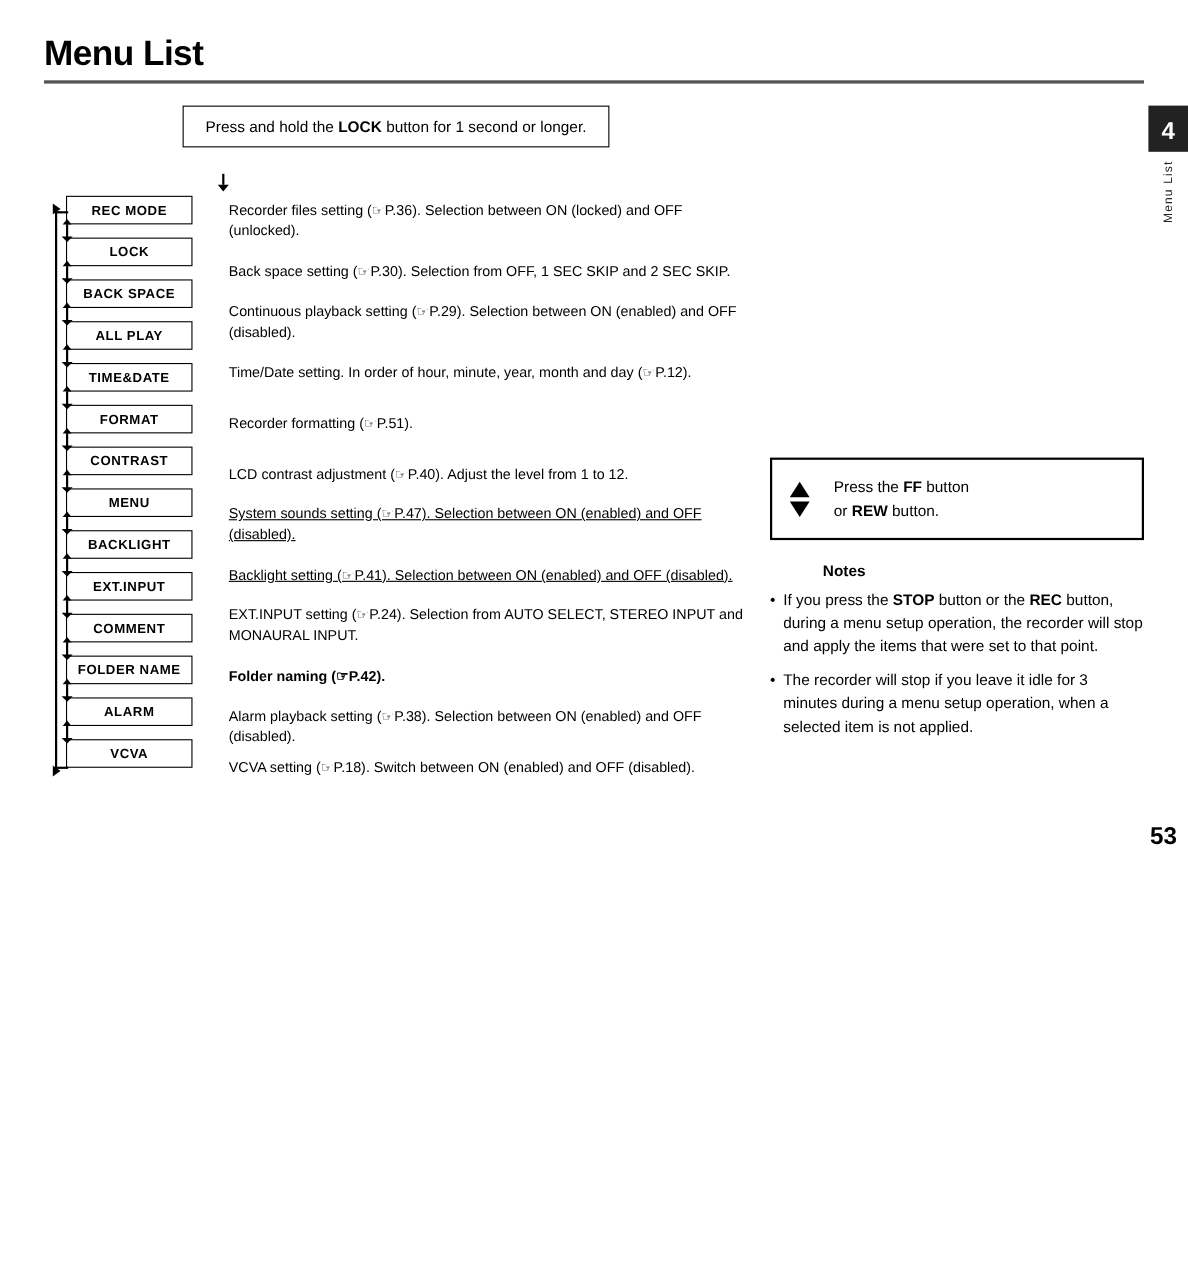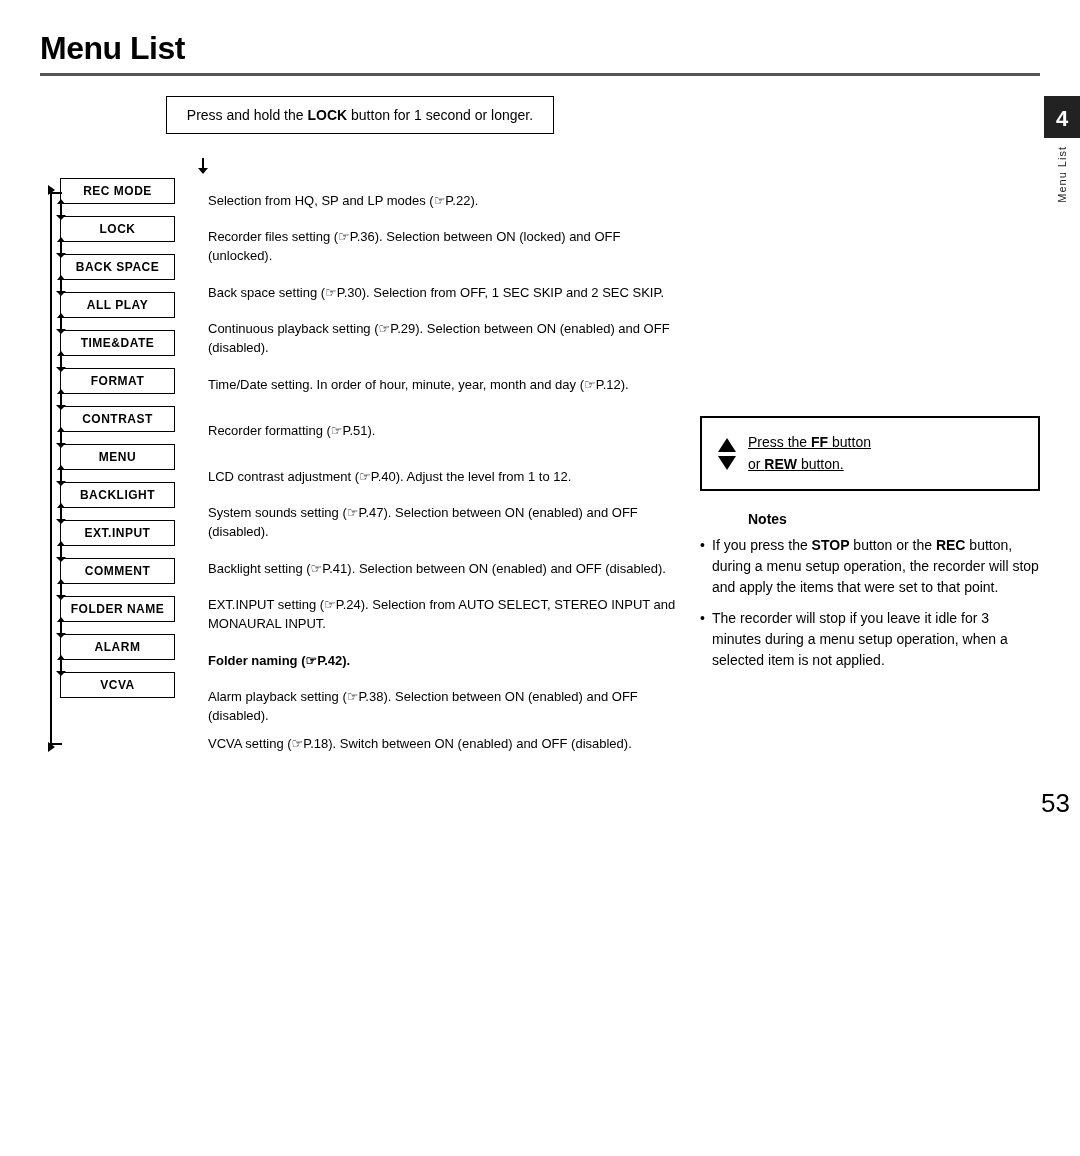--- a/index.html
+++ b/index.html
@@ -47,24 +47,23 @@
     .press-hold-box strong {
       font-weight: 900;
     }
 
     .ff-rew-box {
       border: 2px solid #000;
       padding: 14px 16px;
       margin-top: 22px;
       display: flex;
       align-items: center;
-      gap: 12px;
+      gap: 22px;
       font-size: 14px;
       line-height: 1.5;
-      text-decoration: underline;
     }
     .ff-rew-arrows {
       display: flex;
       flex-direction: column;
       gap: 4px;
       flex-shrink: 0;
     }
     .arrow-up-icon, .arrow-down-icon {
       width: 0;
       height: 0;
@@ -281,29 +280,28 @@
           </div>
           <div class="mi-box">ALARM</div>
           <div class="mi-arrow mi-arrow-down" style="position: relative;">
             <div style="width: 0px; height: 0px; border-left: 4px solid transparent; border-right: 4px solid transparent; border-bottom: 5px solid rgb(0, 0, 0); position: absolute; top: -5px; left: -3px;"></div>
           </div>
           <div class="mi-box">VCVA</div>
         </div>
 
       <div class="desc-col" id="desc-col">
 
-      <div class="desc-item" style="min-height: 46px; display: flex; align-items: center; padding-bottom: 0px;">Selection from HQ, SP and LP modes (☞P.22).</div>
           <div class="desc-item" style="min-height: 46px; display: flex; align-items: center; padding-bottom: 0px;">Recorder files setting (☞P.36). Selection between ON (locked) and OFF (unlocked).</div>
           <div class="desc-item" style="min-height: 46px; display: flex; align-items: center; padding-bottom: 0px;">Back space setting (☞P.30). Selection from OFF, 1 SEC SKIP and 2 SEC SKIP.</div>
           <div class="desc-item" style="min-height: 46px; display: flex; align-items: center; padding-bottom: 0px;">Continuous playback setting (☞P.29). Selection between ON (enabled) and OFF (disabled).</div>
           <div class="desc-item" style="min-height: 46px; display: flex; align-items: center; padding-bottom: 0px;">Time/Date setting. In order of hour, minute, year, month and day (☞P.12).</div>
           <div class="desc-item" style="min-height: 46px; display: flex; align-items: center; padding-bottom: 0px;">Recorder formatting (☞P.51).</div>
           <div class="desc-item" style="min-height: 46px; display: flex; align-items: center; padding-bottom: 0px;">LCD contrast adjustment (☞P.40). Adjust the level from 1 to 12.</div>
-          <div class="desc-item" style="min-height: 46px; display: flex; align-items: center; padding-bottom: 0px;">System sounds setting (☞P.47). Selection between ON (enabled) and OFF (disabled).</div>
-          <div class="desc-item" style="min-height: 46px; display: flex; align-items: center; padding-bottom: 0px;">Backlight setting (☞P.41). Selection between ON (enabled) and OFF (disabled).</div>
+          <div class="desc-item" style="min-height: 46px; display: flex; align-items: center; padding-bottom: 0px; text-decoration: underline;">System sounds setting (☞P.47). Selection between ON (enabled) and OFF (disabled).</div>
+          <div class="desc-item" style="min-height: 46px; display: flex; align-items: center; padding-bottom: 0px; text-decoration: underline;">Backlight setting (☞P.41). Selection between ON (enabled) and OFF (disabled).</div>
           <div class="desc-item" style="min-height: 46px; display: flex; align-items: center; padding-bottom: 0px;">EXT.INPUT setting (☞P.24). Selection from AUTO SELECT, STEREO INPUT and MONAURAL INPUT.</div>
           <div class="desc-item" style="min-height: 46px; display: flex; align-items: center; padding-bottom: 0px; font-weight: bold;">Folder naming (☞P.42).</div>
           <div class="desc-item" style="min-height: 46px; display: flex; align-items: center; padding-bottom: 0px;">Alarm playback setting (☞P.38). Selection between ON (enabled) and OFF (disabled).</div>
           <div class="desc-item" style="min-height: 29px; display: flex; align-items: center; padding-bottom: 0px;">VCVA setting (☞P.18). Switch between ON (enabled) and OFF (disabled).</div>
         </div>
     </div>
   </div>
 
   <div class="right-column" style="position:relative;">
 
@@ -329,15 +327,15 @@
       <ul>
         <li>
           If you press the <strong>STOP</strong> button or the <strong>REC</strong> button, during a menu setup operation, the recorder will stop and apply the items that were set to that point.
         </li>
         <li>
           The recorder will stop if you leave it idle for 3 minutes during a menu setup operation, when a selected item is not applied.
         </li>
       </ul>
     </div>
 
-    <div style="position:absolute;bottom:-60px;right:-30px;font-size:26px;font-weight:400;">53</div>
+    <div style="position:absolute;bottom:-60px;right:-30px;font-size:22px;font-weight:700;">53</div>
   </div>
 </div>
 
 </body></html>

